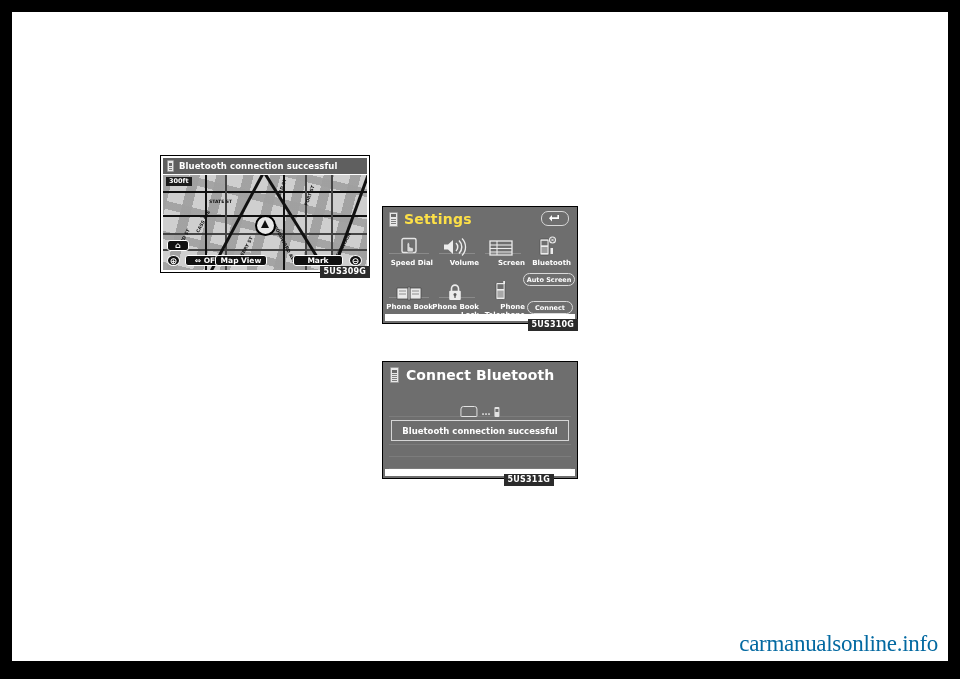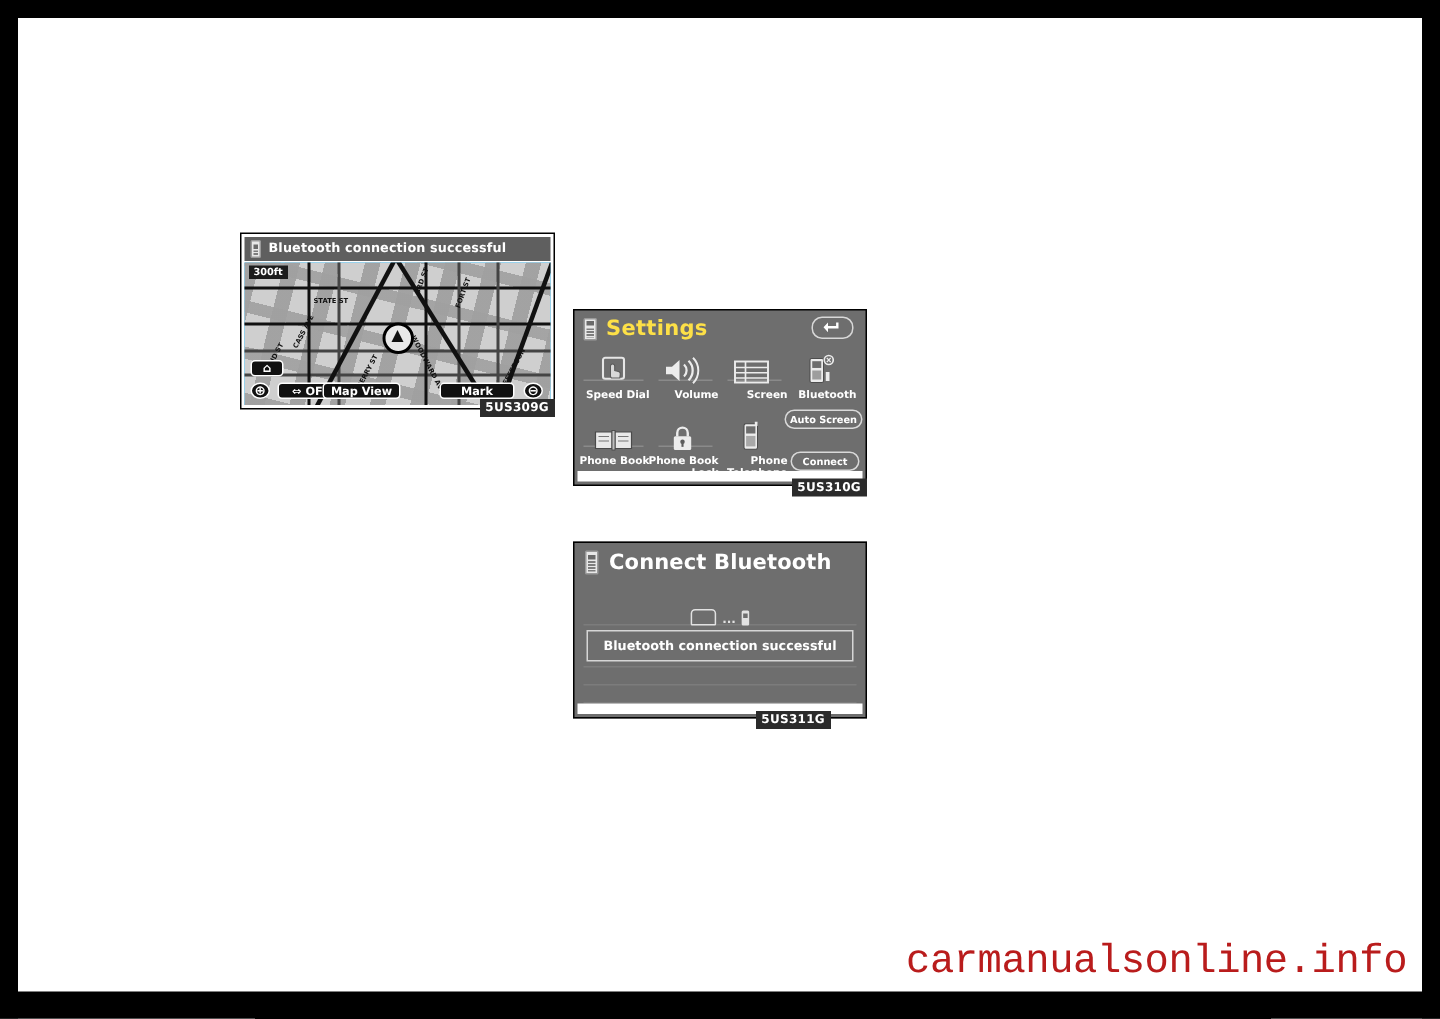--- a/index.html
+++ b/index.html
@@ -27,24 +27,24 @@
   }
   .pg-border.top    { left:0; top:0;    width:960px; height:12px; }
   .pg-border.bottom { left:0; bottom:0; width:960px; height:18px; }
   .pg-border.left   { left:0; top:0;    width:12px;  height:679px; }
   .pg-border.right  { right:0; top:0;   width:12px;  height:679px; }
 
   .watermark {
     position: absolute;
     right: 22px;
     bottom: 22px;
-    color: #b91c1c;
-    font-size: 27px;
+    color: #0369a1;
+    font-size: 23px;
     letter-spacing: -0.3px;
-    font-family: Liberation Mono, monospace;
+    font-family: Liberation Serif, serif;
     white-space: nowrap;
     z-index: 40;
   }
 
   
   .figure { position: absolute; }
   .fig-code {
     position: absolute;
     right: 0;
     bottom: -3px;

